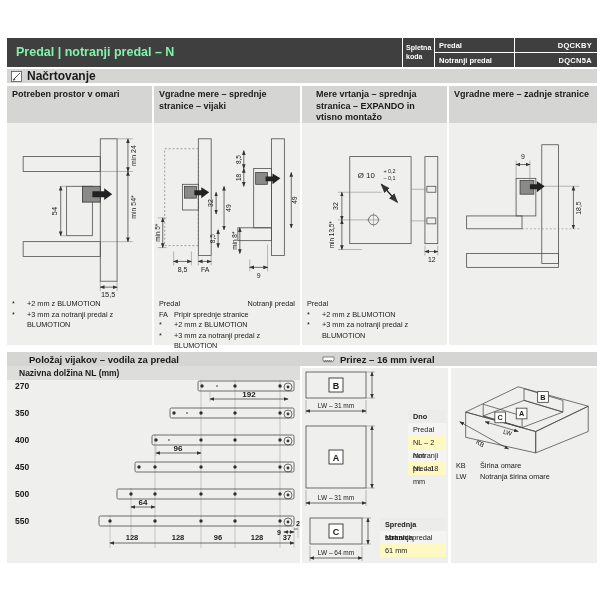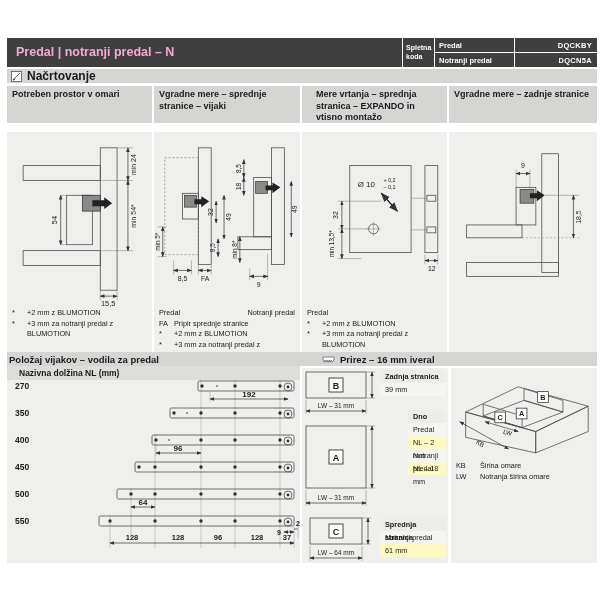--- a/index.html
+++ b/index.html
@@ -1,40 +1,40 @@
 <!DOCTYPE html>
 <html><head>
 <meta charset="utf-8">
 <style>
   html,body{margin:0;padding:0;background:#fff;}
   body{width:600px;height:600px;position:relative;font-family:"Liberation Sans",sans-serif;color:#1a1a1a;overflow:hidden;}
   .abs{position:absolute;}
   
   .hdr{left:7px;top:38px;width:590px;height:29px;background:#3f3f3f;}
-  .hdr-title{position:absolute;left:9px;top:0;height:29px;line-height:29px;color:#f9a8d4;font-size:12.5px;font-weight:bold;}
+  .hdr-title{position:absolute;left:9px;top:0;height:29px;line-height:29px;color:#86efac;font-size:12.5px;font-weight:bold;}
   .hdr-codes{position:absolute;left:395px;top:0;width:195px;height:29px;display:flex;}
   .hdr-web{width:33px;border-left:1px solid #fff;border-right:1px solid #fff;color:#fff;font-size:7px;font-weight:bold;display:flex;flex-direction:column;justify-content:center;padding-left:3px;line-height:1.2;box-sizing:border-box;}
   .hdr-rows{flex:1;display:flex;flex-direction:column;}
   .hdr-row{flex:1;display:flex;align-items:center;color:#fff;font-size:7.5px;font-weight:bold;}
   .hdr-row + .hdr-row{border-top:1px solid #fff;}
   .hdr-row .lbl{width:80px;padding-left:4px;border-right:1px solid #fff;height:100%;display:flex;align-items:center;box-sizing:border-box;}
   .hdr-row .code{flex:1;text-align:right;padding-right:5px;letter-spacing:.3px;}
   
   .bar{background:#d5d5d3;font-weight:bold;display:flex;align-items:center;box-sizing:border-box;}
   .bar .ic{margin:0 5px 0 4px;flex:none;display:inline-flex;}
   .planbar{left:7px;top:69px;width:590px;height:14px;font-size:12px;}
   .phead{position:absolute;top:86px;height:37px;background:#d5d5d3;font-weight:bold;font-size:9px;line-height:1.3;padding:3px 5px;box-sizing:border-box;}
-  .pbody{position:absolute;top:123px;height:222px;background:#efefed;margin-top:9px;}
+  .pbody{position:absolute;top:123px;height:222px;background:#efefed;}
   .notes{position:absolute;top:176px;left:5px;right:3px;font-size:7.3px;line-height:1.45;}
   .nhead{display:flex;justify-content:space-between;padding-right:2px;}
   .nrow{display:flex;}
   .nsym{width:15px;flex:none;}
   .ntxt{flex:1;}
   
-  .lbar1{left:7px;top:352px;width:331px;height:14px;font-size:9.5px;padding-left:2px;}
+  .lbar1{left:7px;top:352px;width:331px;height:14px;font-size:9.5px;padding-left:22px;}
   .lbar2{left:7px;top:366px;width:293px;height:14px;background:#dddddb;font-weight:bold;font-size:8.5px;display:flex;align-items:center;padding-left:12px;box-sizing:border-box;}
   .lbody{left:7px;top:380px;width:293px;height:183px;background:#efefed;font-weight:bold;}
   
   .rbar{left:302px;top:352px;width:295px;height:14px;font-size:9.5px;padding-left:16px;}
   .cutbody{left:302px;top:368px;width:146px;height:195px;background:#efefed;}
   .isobody{left:451px;top:368px;width:146px;height:195px;background:#efefed;}
   .specgrp{position:absolute;left:78px;right:2px;}
   .srow{height:13px;line-height:13px;font-size:7.3px;padding-left:5px;background:#f4f4f2;}
   .srow.b{font-weight:bold;background:#ececea;}
   .srow.alt{background:#fef9c3;}
@@ -473,24 +473,20 @@
       <line class="ext" x1="60" y1="148" x2="69" y2="148"></line>
         <line class="ext" x1="60" y1="174" x2="69" y2="174"></line>
       <line class="dim" x1="66" y1="148" x2="66" y2="174" marker-start="url(#a6)" marker-end="url(#a6)"></line>
     </g>
     <line class="ext" x1="8" y1="176" x2="8" y2="191"></line>
       <line class="ext" x1="60" y1="176" x2="60" y2="191"></line>
     <text class="t65" x="34" y="185" text-anchor="middle">LW – 64 mm</text>
     <line class="dim" x1="8" y1="188" x2="60" y2="188" marker-start="url(#a6)" marker-end="url(#a6)"></line>
   </svg>
 
-  <div class="specgrp" style="top:2px;">
-    <div class="srow b">Zadnja stranica</div>
-    <div class="srow">39 mm</div>
-  </div>
   <div class="specgrp" style="top:42px;margin-left:28px;">
     <div class="srow b">Dno</div>
     <div class="srow">Predal</div>
     <div class="srow alt">NL – 2 mm</div>
     <div class="srow">Notranji predal</div>
     <div class="srow alt">NL – 18 mm</div>
   </div>
   <div class="specgrp" style="top:150px;">
     <div class="srow b">Sprednja stranica</div>
     <div class="srow">Notranji predal</div>

